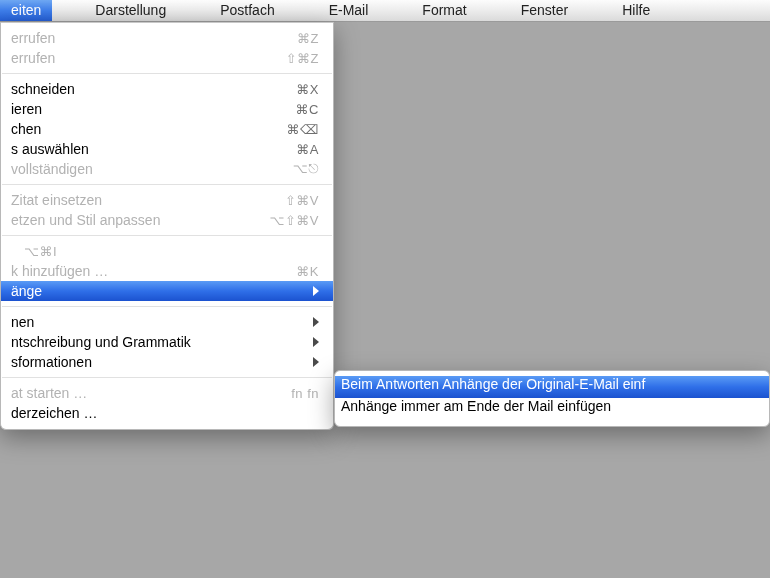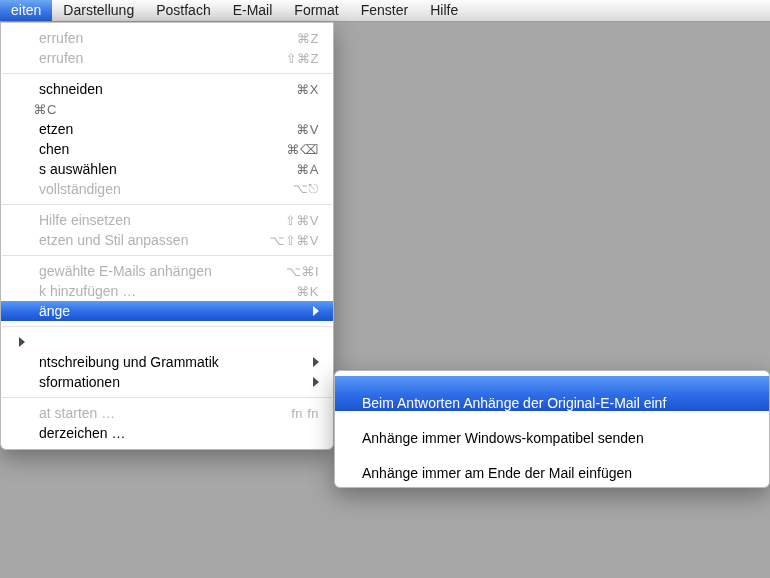--- a/index.html
+++ b/index.html
@@ -15,20 +15,21 @@
   .menubar {
     position: absolute;
     top: 0; left: 0; right: 0;
     height: 22px;
     background: linear-gradient(to bottom, #fcfcfc 0%, #ececec 50%, #dadada 100%);
     border-bottom: 1px solid #9a9a9a;
     display: flex;
     align-items: flex-start;
     font-size: 14px;
     color: #222;
+    gap: 32px;
   }
   .menubar .menu-title {
     padding: 0 11px;
     line-height: 21px;
     white-space: nowrap;
   }
   .menubar .menu-title.active {
     background: linear-gradient(to bottom, #6ea7f2 0%, #3e7eea 50%, #255fd6 100%);
     color: #fff;
   }
@@ -48,21 +49,21 @@
     font-size: 14px;
   }
   .dropdown .row {
     display: flex;
     align-items: center;
     height: 20px;
     padding: 0 14px 0 10px;
     position: relative;
     white-space: nowrap;
   }
-  .dropdown .row .label { flex: 1 1 auto; margin-left: 28px; }
+  .dropdown .row .label { flex: 1 1 auto; }
   .dropdown .row .shortcut {
     flex: 0 0 auto;
     color: #6f6f6f;
     text-align: right;
     font-size: 13px;
     letter-spacing: 0.5px;
     min-width: 46px;
   }
   .dropdown .row.disabled .label,
   .dropdown .row.disabled .shortcut,
@@ -95,23 +96,23 @@
     background: #ffffff;
     border: 1px solid #b8b8b8;
     box-shadow: 0 8px 24px rgba(0,0,0,0.35);
     border-radius: 6px;
     padding: 5px 0 6px 0;
     font-size: 14px;
     overflow: hidden;
   }
   .submenu .row {
     display: flex;
-    align-items: flex-end;
-    height: 35px;
-    padding: 0 27px;
+    align-items: flex-start;
+    height: 22px;
+    padding: 0 6px;
     white-space: nowrap;
   }
   .submenu .row.highlight {
     background: linear-gradient(to bottom, #5a9bf5 0%, #2f6fe8 50%, #1b52cf 100%);
     color: #fff;
   }
 </style>
 </head>
 <body>
 
@@ -135,65 +136,62 @@
     <span class="label">errufen</span>
     <span class="shortcut">⇧⌘Z</span>
   </div>
   <div class="sep"></div>
 
   <div class="row">
     <span class="label">schneiden</span>
     <span class="shortcut">⌘X</span>
   </div>
   <div class="row">
+    <span class="label">ieren</span>
     <span class="shortcut">⌘C</span>
-  </div>
-  <div class="row">
-    <span class="label">etzen</span>
-    <span class="shortcut">⌘V</span>
   </div>
   <div class="row">
     <span class="label">chen</span>
     <span class="shortcut">⌘⌫</span>
   </div>
   <div class="row">
     <span class="label">s auswählen</span>
     <span class="shortcut">⌘A</span>
   </div>
   <div class="row disabled">
     <span class="label">vollständigen</span>
     <span class="shortcut">⌥⎋</span>
   </div>
   <div class="sep"></div>
 
   <div class="row disabled">
-    <span class="label">Hilfe einsetzen</span>
+    <span class="label">Zitat einsetzen</span>
     <span class="shortcut">⇧⌘V</span>
   </div>
   <div class="row disabled">
     <span class="label">etzen und Stil anpassen</span>
     <span class="shortcut">⌥⇧⌘V</span>
   </div>
   <div class="sep"></div>
 
   <div class="row disabled">
-    <span class="label">gewählte E-Mails anhängen</span>
     <span class="shortcut">⌥⌘I</span>
   </div>
   <div class="row disabled">
     <span class="label">k hinzufügen …</span>
     <span class="shortcut">⌘K</span>
   </div>
   <div class="row highlight">
     <span class="label">änge</span>
     <span class="arrow"></span>
   </div>
   <div class="sep"></div>
 
   <div class="row">
+    <span class="label">nen</span>
     <span class="arrow"></span>
   </div>
   <div class="row">
     <span class="label">ntschreibung und Grammatik</span>
     <span class="arrow"></span>
   </div>
   <div class="row">
     <span class="label">sformationen</span>
     <span class="arrow"></span>
   </div>
@@ -206,18 +204,15 @@
   <div class="row">
     <span class="label">derzeichen …</span>
   </div>
 </div>
 
 <div class="submenu">
   <div class="row highlight">
     <span>Beim Antworten Anhänge der Original-E-Mail einf</span>
   </div>
   <div class="row">
-    <span>Anhänge immer Windows-kompatibel senden</span>
-  </div>
-  <div class="row">
     <span>Anhänge immer am Ende der Mail einfügen</span>
   </div>
 </div>
 
 </body></html>

